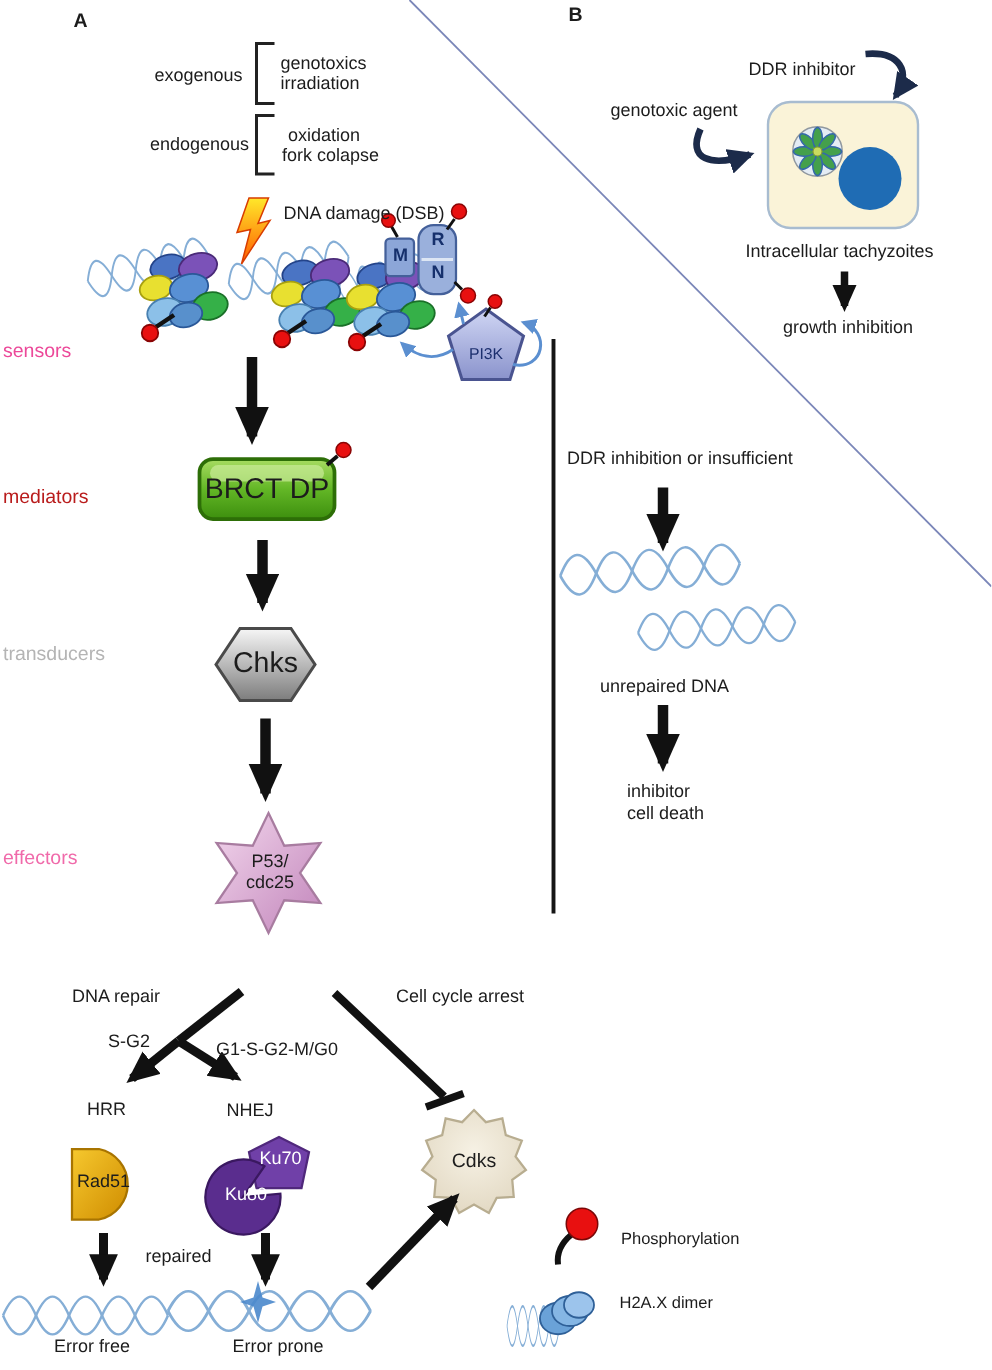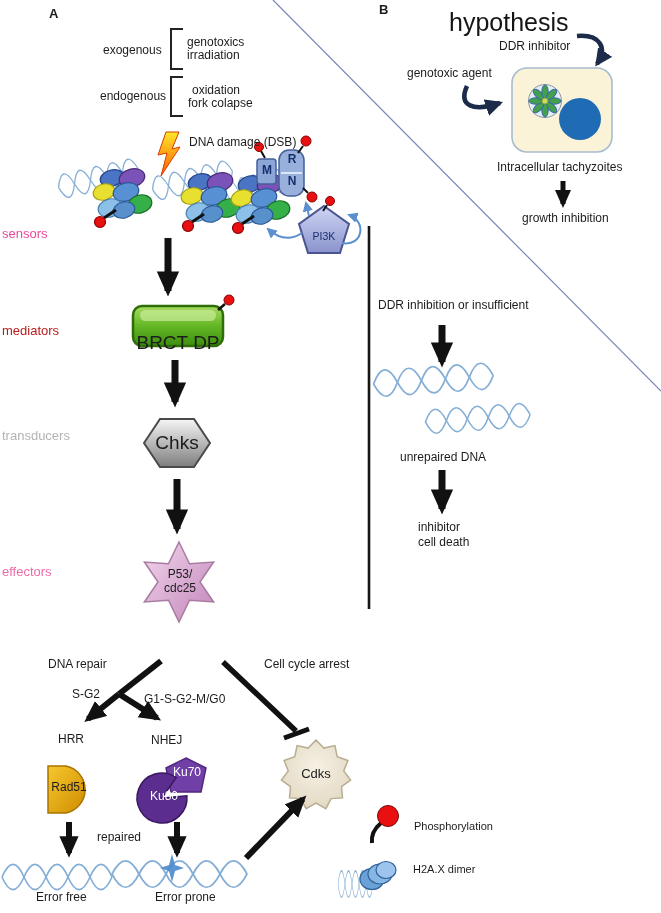--- a/index.html
+++ b/index.html
@@ -230,21 +230,21 @@
 <div class="lbl stage" style="left:2px;top:227px;color:#ec4899">sensors</div>
 <div class="lbl stage" style="left:2px;top:324px;color:#b91c1c">mediators</div>
 <div class="lbl stage" style="left:2px;top:429px;color:#b4b4b4">transducers</div>
 <div class="lbl stage" style="left:2px;top:565px;color:#f06aaa">effectors</div>
 
 <div class="lbl ctr" style="left:258px;top:164px;width:18px;font-weight:600;color:#16306c">M</div>
 <div class="lbl ctr" style="left:280px;top:153px;width:24px;font-weight:600;color:#16306c">R</div>
 <div class="lbl ctr" style="left:280px;top:175px;width:24px;font-weight:600;color:#16306c">N</div>
 <div class="lbl ctr" style="left:300px;top:230px;width:48px;font-size:10.5px;font-weight:normal;color:#1c2f6e">PI3K</div>
 
-<div class="lbl ctr big" style="left:133px;top:332px;width:90px">BRCT DP</div>
+<div class="lbl ctr big" style="left:133px;top:316px;width:90px">BRCT DP</div>
 <div class="lbl ctr big" style="left:144px;top:432px;width:66px">Chks</div>
 <div class="lbl ctr" style="left:149px;top:568px;width:62px">P53/</div>
 <div class="lbl ctr" style="left:149px;top:582px;width:62px">cdc25</div>
 
 <div class="lbl" style="left:48px;top:658px">DNA repair</div>
 <div class="lbl" style="left:264px;top:658px">Cell cycle arrest</div>
 <div class="lbl" style="left:72px;top:688px">S-G2</div>
 <div class="lbl" style="left:144px;top:693px">G1-S-G2-M/G0</div>
 <div class="lbl" style="left:58px;top:733px">HRR</div>
 <div class="lbl" style="left:151px;top:734px">NHEJ</div>
@@ -256,21 +256,20 @@
 
 <div class="lbl" style="left:97px;top:831px">repaired</div>
 <div class="lbl" style="left:36px;top:891px">Error free</div>
 <div class="lbl" style="left:155px;top:891px">Error prone</div>
 
 <div class="lbl" style="left:378px;top:299px">DDR inhibition or insufficient</div>
 <div class="lbl" style="left:400px;top:451px">unrepaired DNA</div>
 <div class="lbl" style="left:418px;top:521px">inhibitor</div>
 <div class="lbl" style="left:418px;top:536px">cell death</div>
 
-<div class="lbl huge" style="left:449px;top:8px">hypothesis</div>
 <div class="lbl" style="left:499px;top:40px">DDR inhibitor</div>
 <div class="lbl" style="left:407px;top:67px">genotoxic agent</div>
 <div class="lbl" style="left:497px;top:161px">Intracellular tachyzoites</div>
 <div class="lbl" style="left:522px;top:212px">growth inhibition</div>
 
 <div class="lbl leg" style="left:414px;top:820px">Phosphorylation</div>
 <div class="lbl leg" style="left:413px;top:863px">H2A.X dimer</div>
 
 </div>
 

